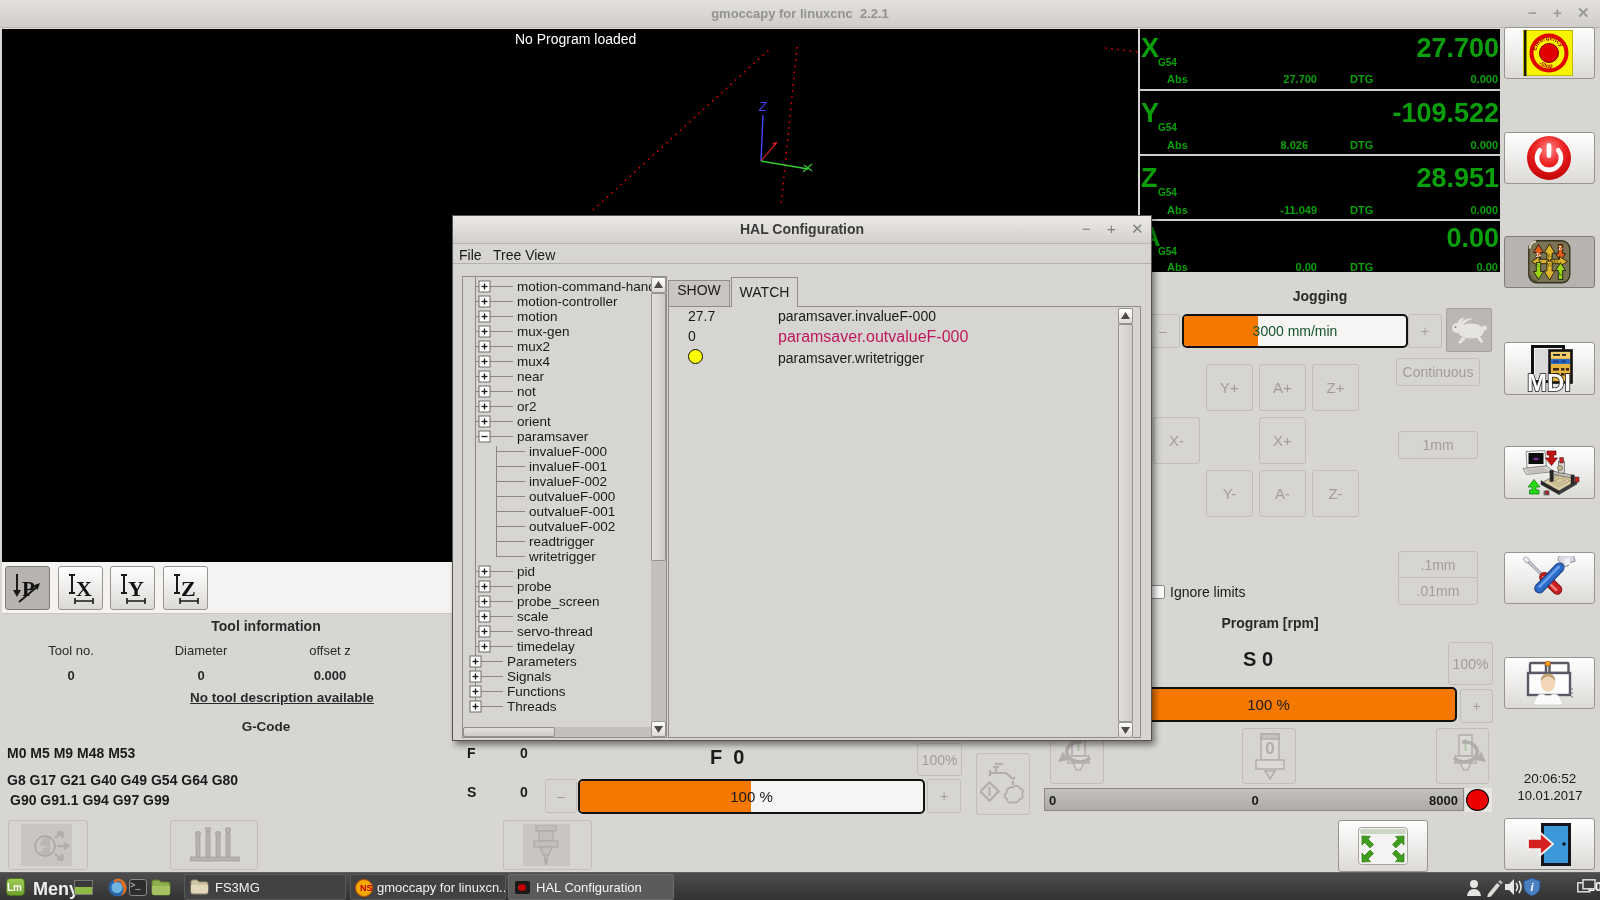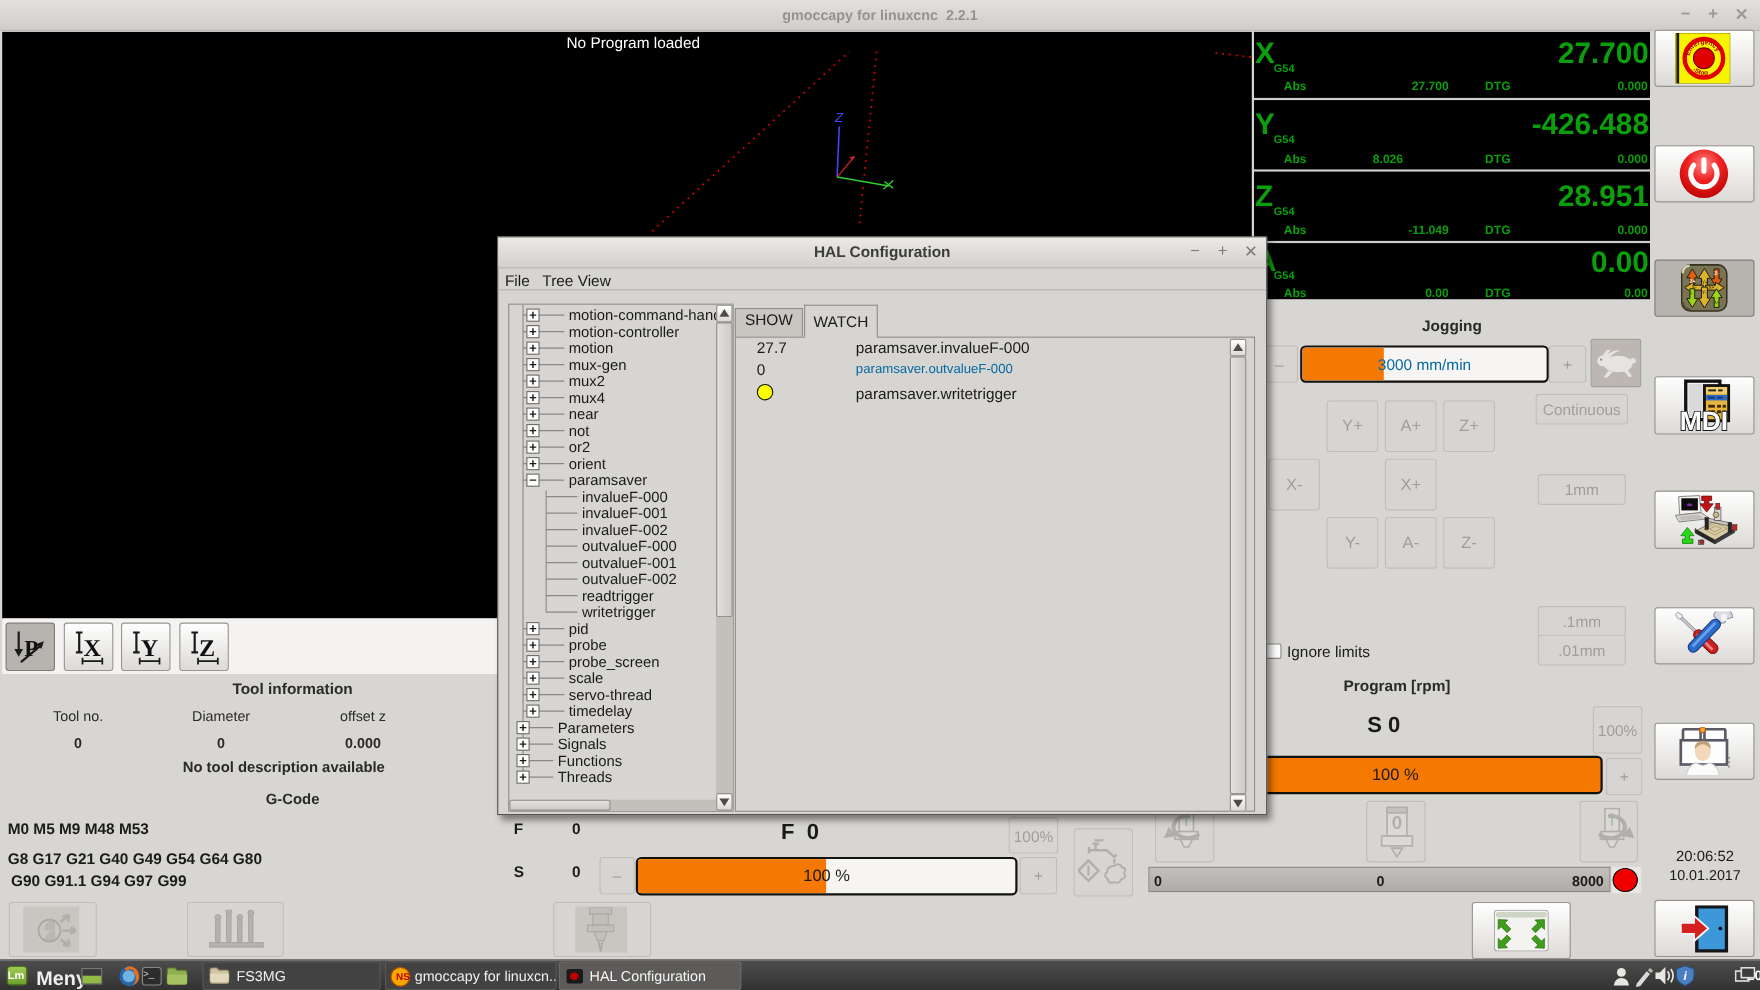--- a/index.html
+++ b/index.html
@@ -70,21 +70,21 @@
   <text x="18" y="30" font-family="'Liberation Serif',serif" font-size="22" font-weight="bold" fill="#111">Z</text>
 </svg>
 
 <div class="abs bold" style="left:116px;top:618px;width:300px;text-align:center;font-size:14px;color:#2a2a2a;">Tool information</div>
 <div class="abs" style="left:21px;top:643px;width:100px;text-align:center;font-size:13px;color:#2a2a2a;">Tool no.</div>
 <div class="abs" style="left:151px;top:643px;width:100px;text-align:center;font-size:13px;color:#2a2a2a;">Diameter</div>
 <div class="abs" style="left:280px;top:643px;width:100px;text-align:center;font-size:13px;color:#2a2a2a;">offset z</div>
 <div class="abs bold" style="left:21px;top:668px;width:100px;text-align:center;font-size:13px;color:#2a2a2a;">0</div>
 <div class="abs bold" style="left:151px;top:668px;width:100px;text-align:center;font-size:13px;color:#2a2a2a;">0</div>
 <div class="abs bold" style="left:280px;top:668px;width:100px;text-align:center;font-size:13px;color:#2a2a2a;">0.000</div>
-<div class="abs bold" style="left:108px;top:690px;width:300px;text-align:center;font-size:13.5px;color:#2a2a2a;">No tool description available</div>
+<div class="abs bold" style="left:132px;top:690px;width:300px;text-align:center;font-size:13.5px;color:#2a2a2a;text-decoration:underline;">No tool description available</div>
 <div class="abs bold" style="left:116px;top:719px;width:300px;text-align:center;font-size:13.5px;color:#2a2a2a;">G-Code</div>
 <div class="abs bold" style="left:7px;top:745px;font-size:14px;color:#1a1a1a;">M0 M5 M9 M48 M53</div>
 <div class="abs bold" style="left:7px;top:772px;font-size:14px;color:#1a1a1a;">G8 G17 G21 G40 G49 G54 G64 G80</div>
 <div class="abs bold" style="left:10px;top:792px;font-size:14px;color:#1a1a1a;">G90 G91.1 G94 G97 G99</div>
 
 <div class="abs bold" style="left:467px;top:745px;font-size:14px;color:#1a1a1a;">F</div>
 <div class="abs bold" style="left:520px;top:745px;font-size:14px;color:#1a1a1a;">0</div>
 <div class="abs bold" style="left:710px;top:746px;font-size:20px;color:#1a1a1a;">F&nbsp; 0</div>
 <div class="btnflat ctr" style="left:917px;top:743px;width:45px;height:33px;font-size:14px;">100%</div>
 <div class="abs bold" style="left:467px;top:784px;font-size:14px;color:#1a1a1a;">S</div>
@@ -110,21 +110,21 @@
   <div class="abs bold" style="left:0;top:4px;width:420px;text-align:center;font-size:13px;color:#1a1a1a;">0</div>
   <div class="abs bold" style="right:5px;top:4px;font-size:13px;color:#1a1a1a;">8000</div>
 </div>
 <div class="abs" style="left:1465px;top:788px;width:27px;height:24px;background:#e8e6e3;"></div>
 <div class="abs" style="left:1466px;top:789px;width:23px;height:22px;background:#ee0000;border:1.5px solid #000;border-radius:50%;"></div>
 
 <div class="abs bold" style="left:1220px;top:288px;width:200px;text-align:center;font-size:14px;color:#2a2a2a;">Jogging</div>
 <div class="btnflat ctr" style="left:1146px;top:314px;width:34px;height:34px;font-size:14px;">–</div>
 <div class="abs" style="left:1182px;top:314px;width:226px;height:34px;border:2px solid #111;border-radius:5px;background:#f6f5f3;overflow:hidden;">
   <div class="abs" style="left:0;top:0;width:74px;height:30px;background:#f57900;"></div>
-  <div class="abs" style="left:0;top:7px;width:222px;text-align:center;font-size:14px;color:#0369a1;">3000 mm/min</div>
+  <div class="abs" style="left:0;top:7px;width:222px;text-align:center;font-size:14px;color:#14532d;">3000 mm/min</div>
 </div>
 <div class="btnflat ctr" style="left:1408px;top:314px;width:34px;height:34px;font-size:14px;">+</div>
 <div class="abs" style="left:1446px;top:308px;width:46px;height:44px;background:#bcb7b2;border:1px solid #a5a19c;border-radius:2px;"></div>
 
 <div class="btnflat ctr" style="left:1206px;top:364px;width:47px;height:47px;font-size:15px;">Y+</div>
 <div class="btnflat ctr" style="left:1259px;top:364px;width:47px;height:47px;font-size:15px;">A+</div>
 <div class="btnflat ctr" style="left:1312px;top:364px;width:47px;height:47px;font-size:15px;">Z+</div>
 <div class="btnflat ctr" style="left:1153px;top:417px;width:47px;height:47px;font-size:15px;">X-</div>
 <div class="btnflat ctr" style="left:1259px;top:417px;width:47px;height:47px;font-size:15px;">X+</div>
 <div class="btnflat ctr" style="left:1206px;top:470px;width:47px;height:47px;font-size:15px;">Y-</div>
@@ -165,23 +165,23 @@
   <div class="abs bold" style="left:18px;top:28px;font-size:10px;">G54</div>
   <div class="abs bold" style="right:1px;top:4px;font-size:27px;">27.700</div>
   <div class="abs bold" style="left:27px;top:44px;font-size:11px;">Abs</div>
   <div class="abs bold" style="left:100px;top:44px;width:77px;text-align:right;font-size:11px;">27.700</div>
   <div class="abs bold" style="left:210px;top:44px;font-size:11px;">DTG</div>
   <div class="abs bold" style="right:2px;top:44px;font-size:11px;">0.000</div>
   <div class="abs" style="left:0;top:60px;width:360px;height:1.5px;background:#d0cdca;"></div>
 
   <div class="abs bold" style="left:1px;top:69px;font-size:27px;">Y</div>
   <div class="abs bold" style="left:18px;top:93px;font-size:10px;">G54</div>
-  <div class="abs bold" style="right:1px;top:69px;font-size:27px;">-426.488</div>
+  <div class="abs bold" style="right:1px;top:69px;font-size:27px;">-109.522</div>
   <div class="abs bold" style="left:27px;top:110px;font-size:11px;">Abs</div>
-  <div class="abs bold" style="left:108px;top:110px;width:77px;font-size:11px;">8.026</div>
+  <div class="abs bold" style="left:91px;top:110px;width:77px;text-align:right;font-size:11px;">8.026</div>
   <div class="abs bold" style="left:210px;top:110px;font-size:11px;">DTG</div>
   <div class="abs bold" style="right:2px;top:110px;font-size:11px;">0.000</div>
   <div class="abs" style="left:0;top:125px;width:360px;height:1.5px;background:#d0cdca;"></div>
 
   <div class="abs bold" style="left:1px;top:134px;font-size:27px;">Z</div>
   <div class="abs bold" style="left:18px;top:158px;font-size:10px;">G54</div>
   <div class="abs bold" style="right:1px;top:134px;font-size:27px;">28.951</div>
   <div class="abs bold" style="left:27px;top:175px;font-size:11px;">Abs</div>
   <div class="abs bold" style="left:100px;top:175px;width:77px;text-align:right;font-size:11px;">-11.049</div>
   <div class="abs bold" style="left:210px;top:175px;font-size:11px;">DTG</div>
@@ -609,21 +609,21 @@
   <div class="abs ctr" style="left:215px;top:64px;width:62px;height:19px;font-size:14px;color:#1a1a1a;">SHOW</div>
   <div class="abs" style="left:278px;top:61px;width:67px;height:30px;background:#d7d5d2;border:1px solid #8f8c89;border-bottom:none;"></div>
   <div class="abs ctr" style="left:278px;top:61px;width:67px;height:29px;font-size:14px;color:#1a1a1a;">WATCH</div>
   <div class="abs" style="left:279px;top:89px;width:65px;height:3px;background:#d7d5d2;z-index:5;"></div>
 
   <div class="abs" style="left:215px;top:90px;width:473px;height:432px;border:1px solid #8f8c89;background:#d7d5d2;"></div>
 
   <div class="abs" style="left:235px;top:92px;font-size:14px;color:#1a1a1a;">27.7</div>
   <div class="abs" style="left:325px;top:92px;font-size:14px;color:#1a1a1a;">paramsaver.invalueF-000</div>
   <div class="abs" style="left:235px;top:112px;font-size:14px;color:#1a1a1a;">0</div>
-  <div class="abs" style="left:325px;top:112px;font-size:12px;color:#0369a1;">paramsaver.outvalueF-000</div>
+  <div class="abs" style="left:325px;top:112px;font-size:16px;color:#be185d;">paramsaver.outvalueF-000</div>
   <div class="abs" style="left:235px;top:133px;width:15px;height:15px;border-radius:50%;background:#ffff00;border:1.5px solid #111;"></div>
   <div class="abs" style="left:325px;top:134px;font-size:14px;color:#1a1a1a;">paramsaver.writetrigger</div>
 
   <div class="abs" style="left:665px;top:92px;width:15px;height:430px;background:#c3c0bc;">
     <div class="abs btn" style="left:0;top:0;width:15px;height:16px;border-radius:2px;"></div>
     <svg class="abs" style="left:0;top:0;" width="15" height="16">
         <path d="M7.5 4 L12 11 H3 Z" fill="#4e4b48"></path>
       </svg>
     <div class="abs btn" style="left:0;top:414px;width:15px;height:16px;border-radius:2px;"></div>
     <svg class="abs" style="left:0;top:414px;" width="15" height="16">

